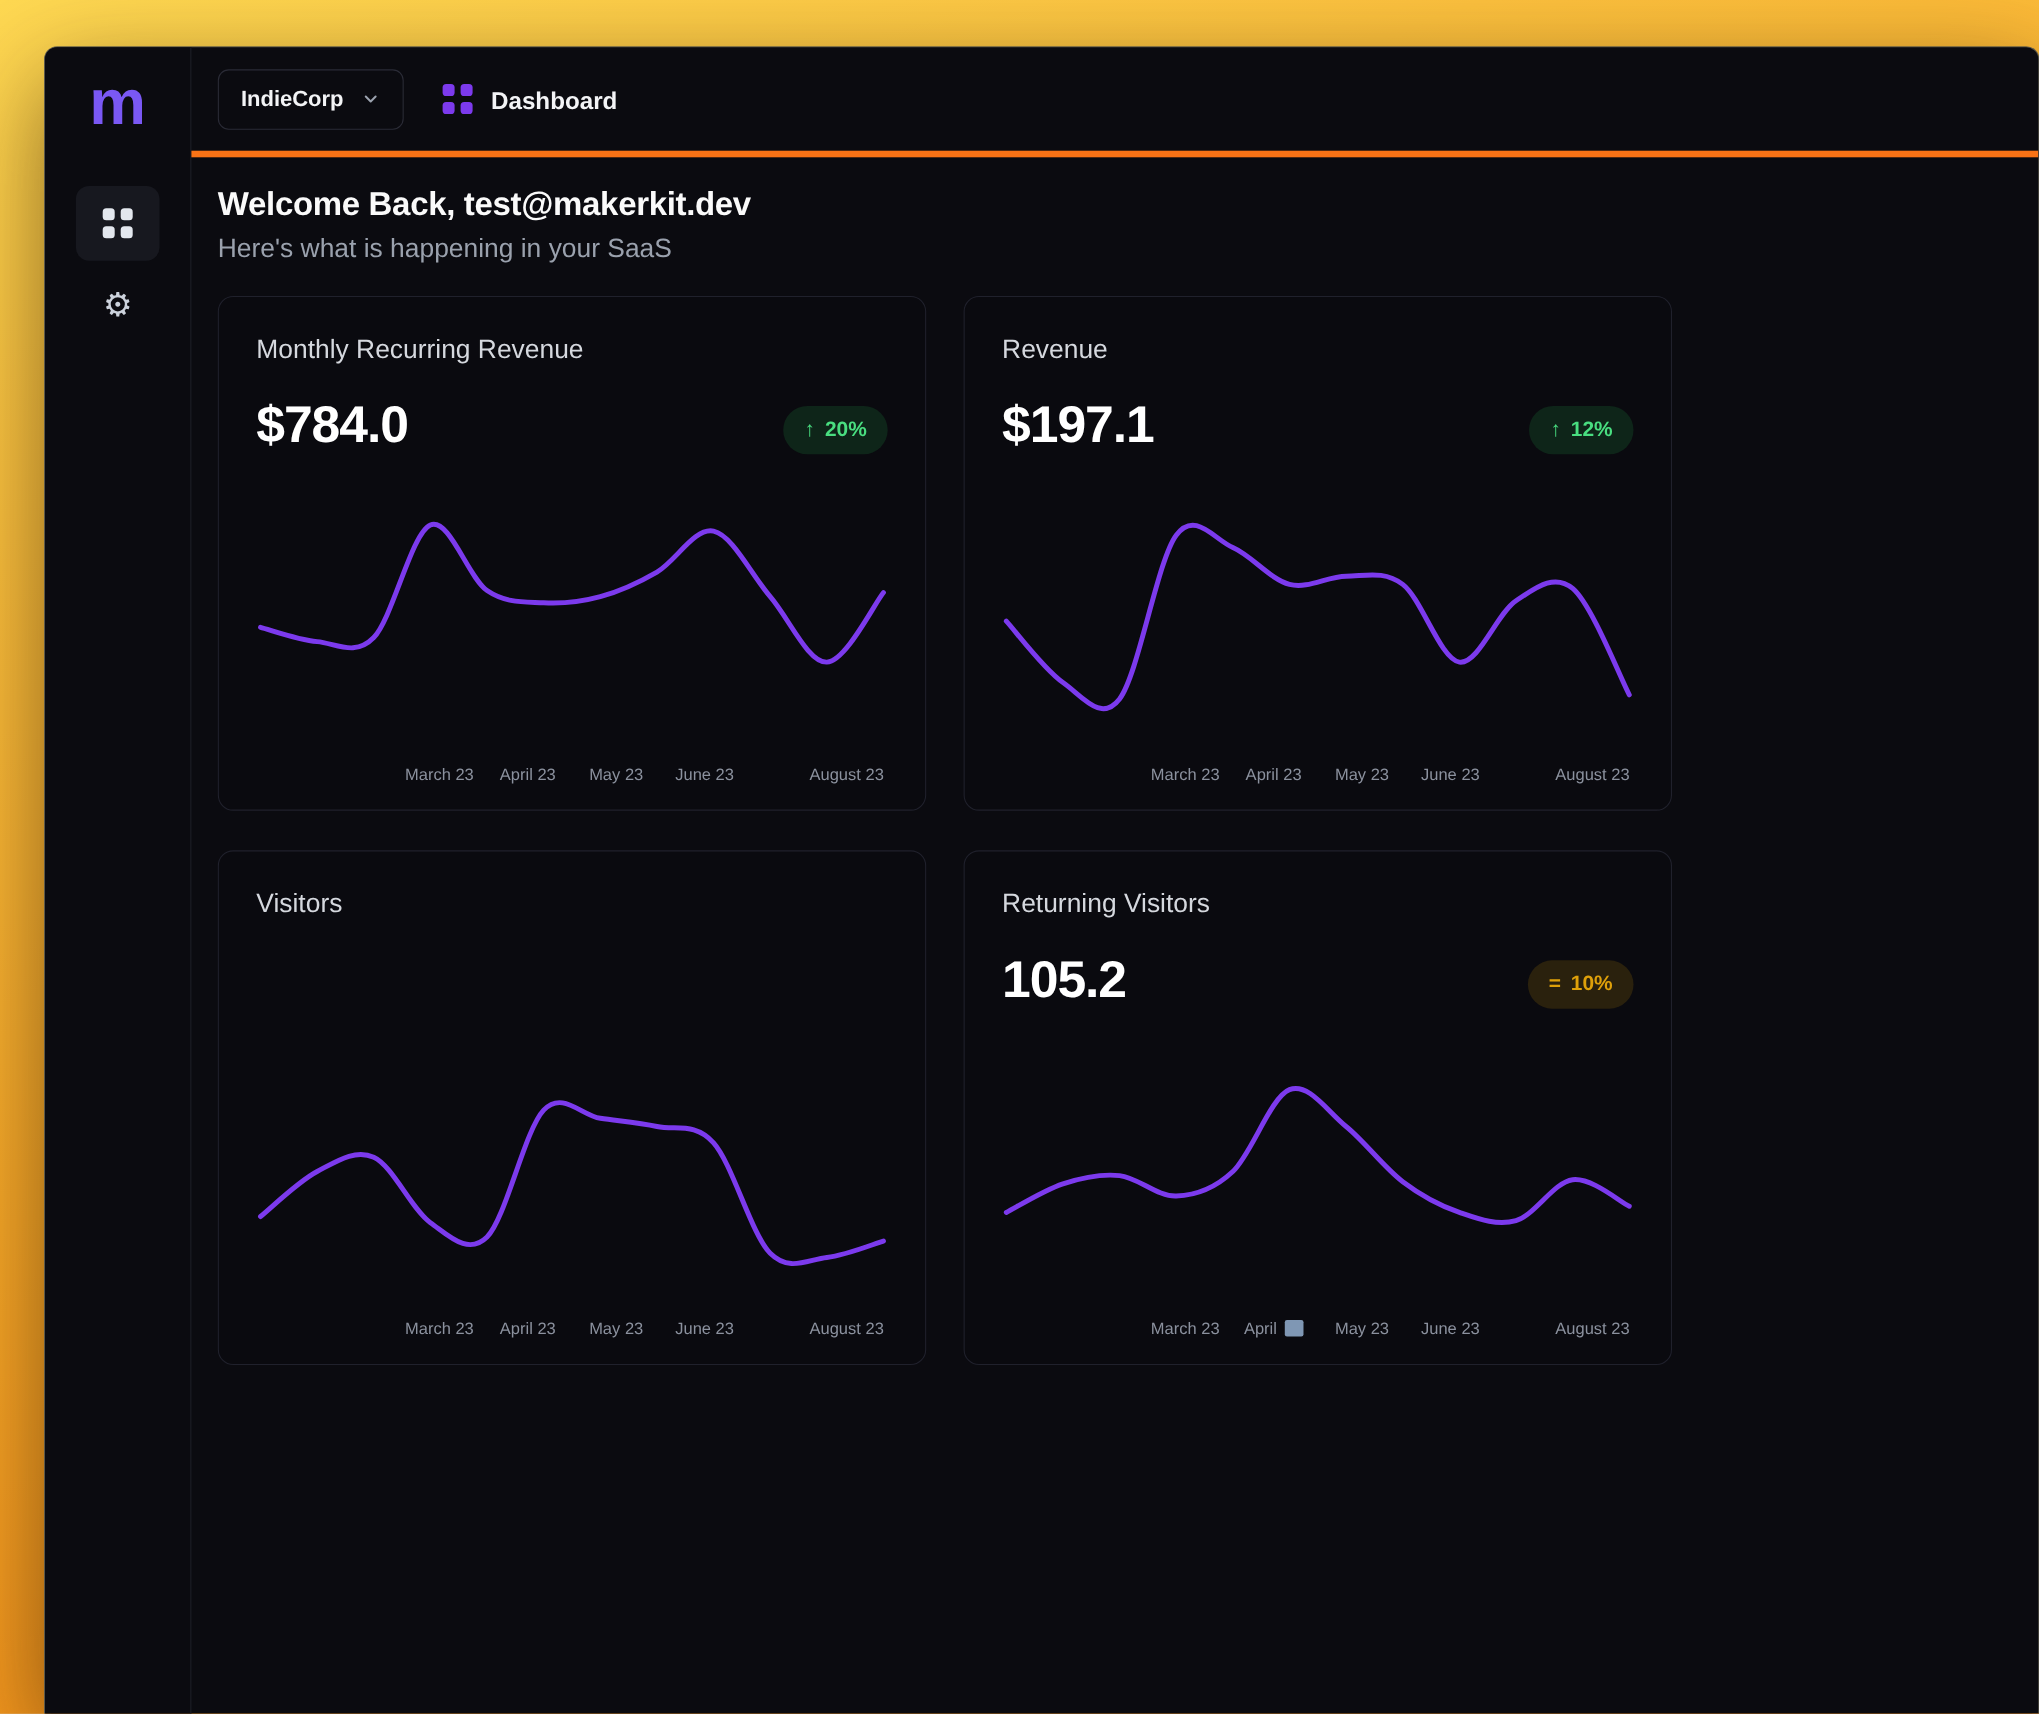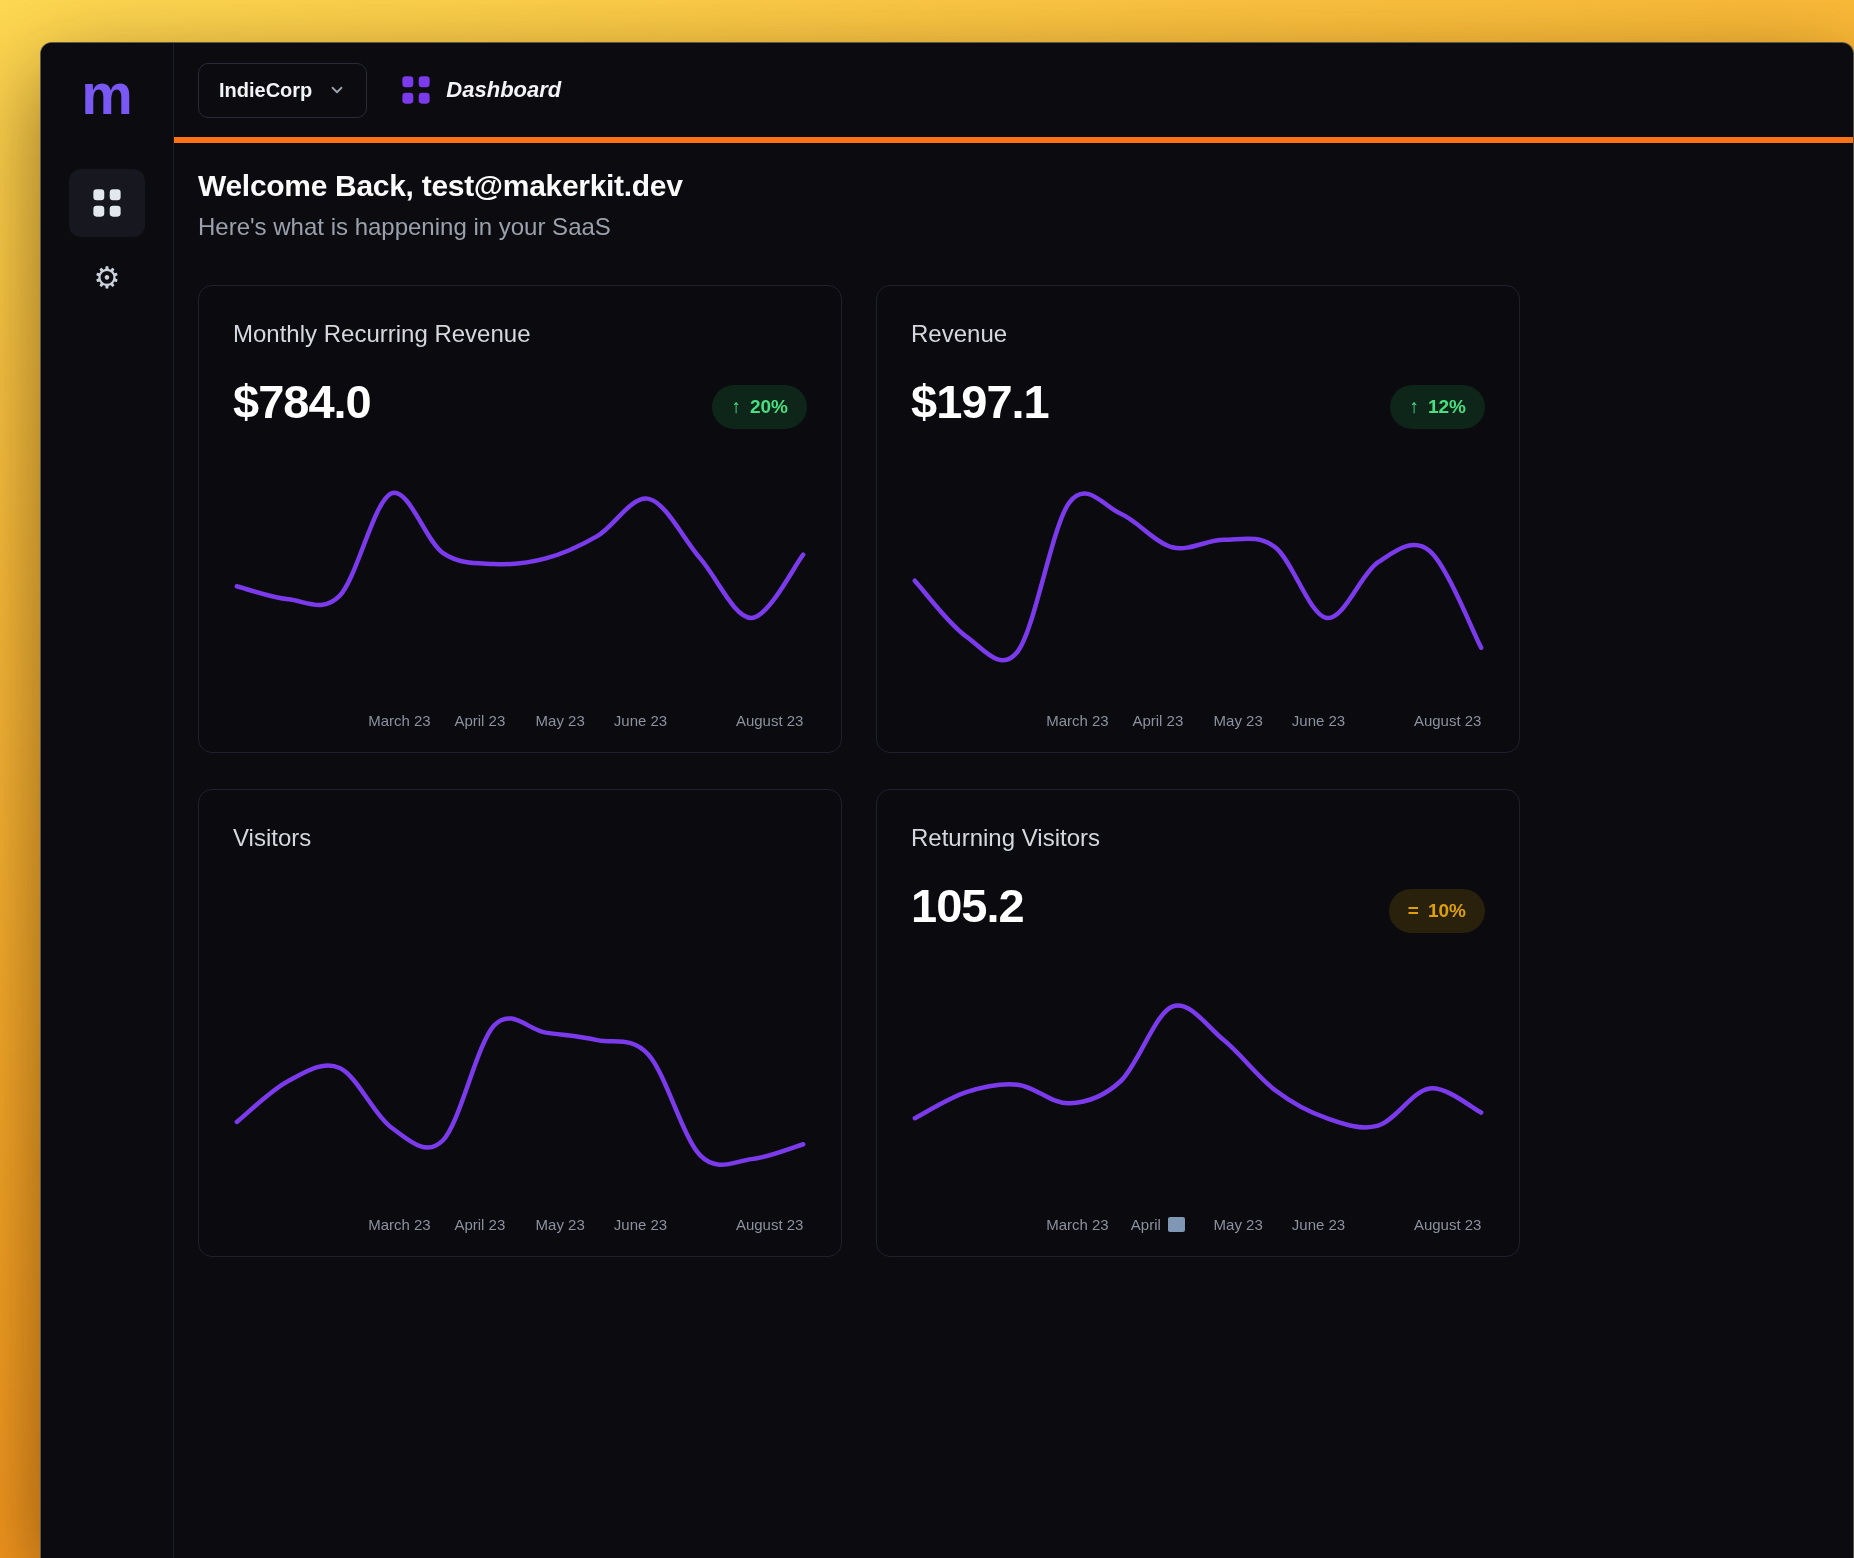--- a/index.html
+++ b/index.html
@@ -80,31 +80,31 @@
     border-radius: 10px;
     padding: 15px 20px;
     color: #f3f4f6;
     font-size: 20px;
     font-weight: 600;
     font-family: "Liberation Sans", sans-serif;
     cursor: pointer;
   }
   .chev { width: 18px; height: 18px; color: #9ca3af; }
   .chev svg { width: 100%; height: 100%; display: block; }
-  .page-group { display: flex; align-items: center; gap: 15px; font-style: italic; }
+  .page-group { display: flex; align-items: flex-end; gap: 15px; }
   .page-group .grid-icon { color: #7c3aed; width: 30px; height: 30px; }
   .page-title { font-size: 22px; font-weight: 600; color: #f3f4f6; }
 
   main { flex: 1; padding: 26px 24px 0 24px; overflow: hidden; }
   .welcome-title { font-size: 30px; font-weight: 700; color: #fafafa; letter-spacing: -0.3px; }
   .welcome-sub { font-size: 24px; color: #9aa1ad; margin-top: 10px; }
 
   
   .cards {
-    margin-top: 44px;
+    margin-top: 28px;
     display: grid;
     grid-template-columns: 1fr 1fr;
     gap: 36px 34px;
     max-width: 1322px;
   }
   .card {
     background: #0a0a0f;
     border: 1px solid #20212c;
     border-radius: 14px;
     padding: 34px;

